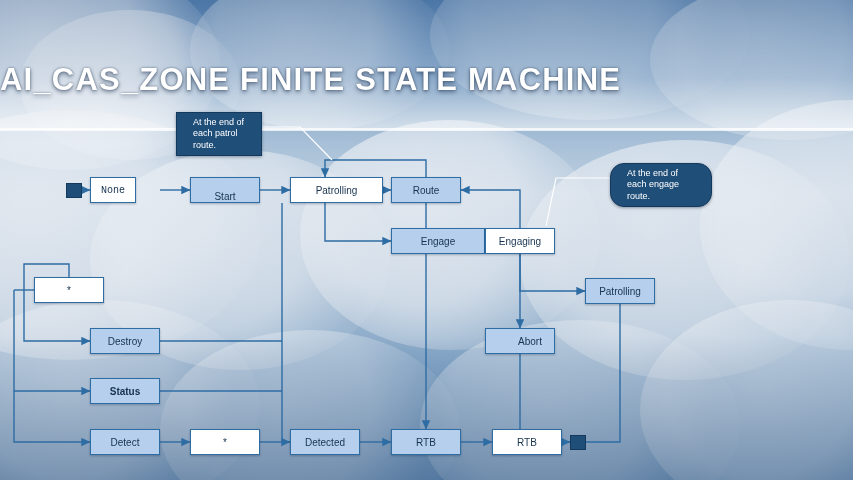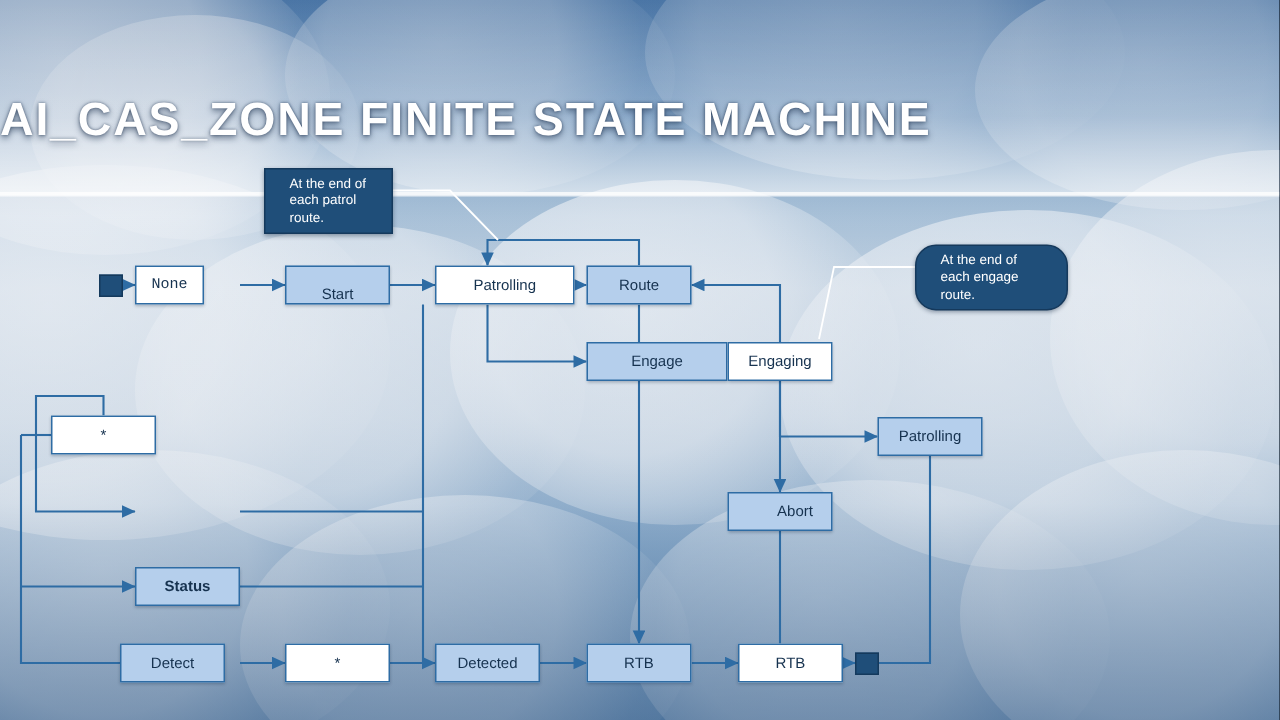--- a/index.html
+++ b/index.html
@@ -210,24 +210,27 @@
       </div>
     <div class="node fill" style="left:585px; top:278px; width:70px; height:26px;">
         <span>Patrolling</span>
       </div>
     <div class="node fill" style="left:485px; top:328px; width:70px; height:26px;padding-left:20px;">
         <span>Abort</span>
       </div>
     <div class="node white" style="left:34px;  top:277px; width:70px; height:26px;">
         <span>*</span>
       </div>
+    <div class="node fill" style="left:90px;  top:328px; width:70px; height:26px;">
+        <span>Destroy</span>
+      </div>
     <div class="node fill" style="left:90px;  top:378px; width:70px; height:26px;font-weight:bold;">
         <span>Status</span>
       </div>
-    <div class="node fill" style="left:80px;  top:429px; width:70px; height:26px;">
+    <div class="node fill" style="left:90px;  top:429px; width:70px; height:26px;">
         <span>Detect</span>
       </div>
     <div class="node white" style="left:190px; top:429px; width:70px; height:26px;">
         <span>*</span>
       </div>
     <div class="node fill" style="left:290px; top:429px; width:70px; height:26px;">
         <span>Detected</span>
       </div>
     <div class="node fill" style="left:391px; top:429px; width:70px; height:26px;">
         <span>RTB</span>

